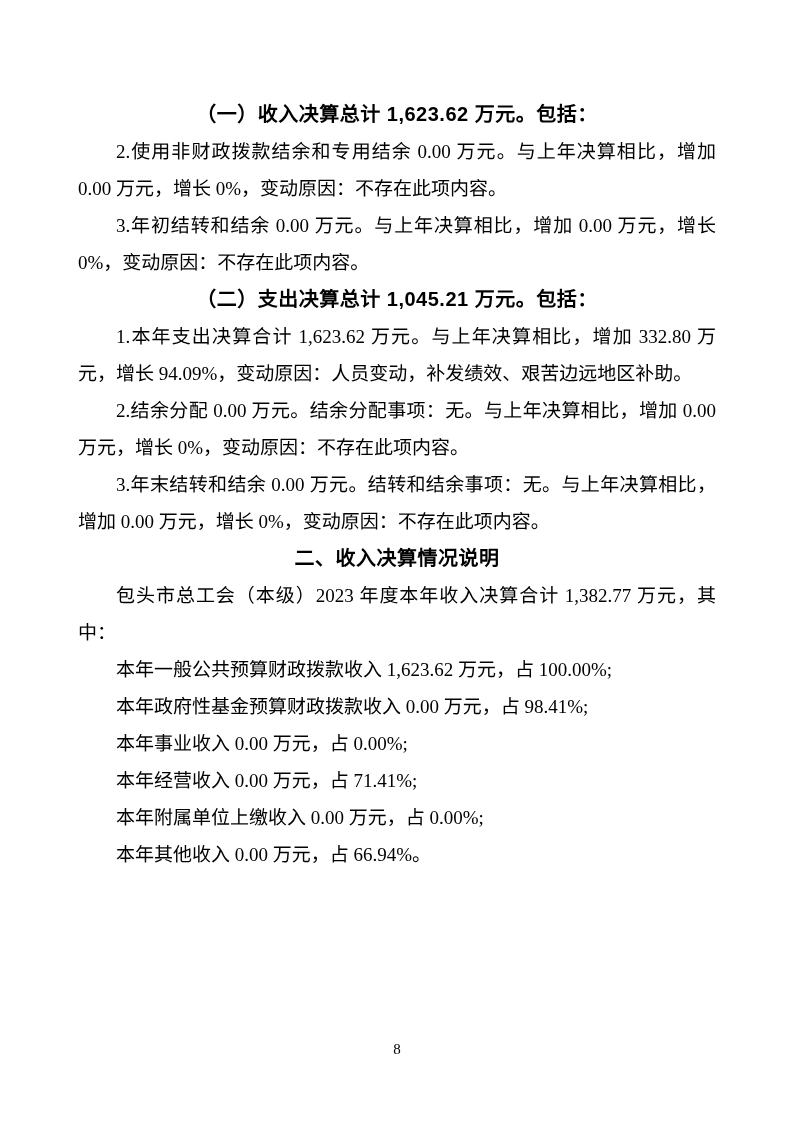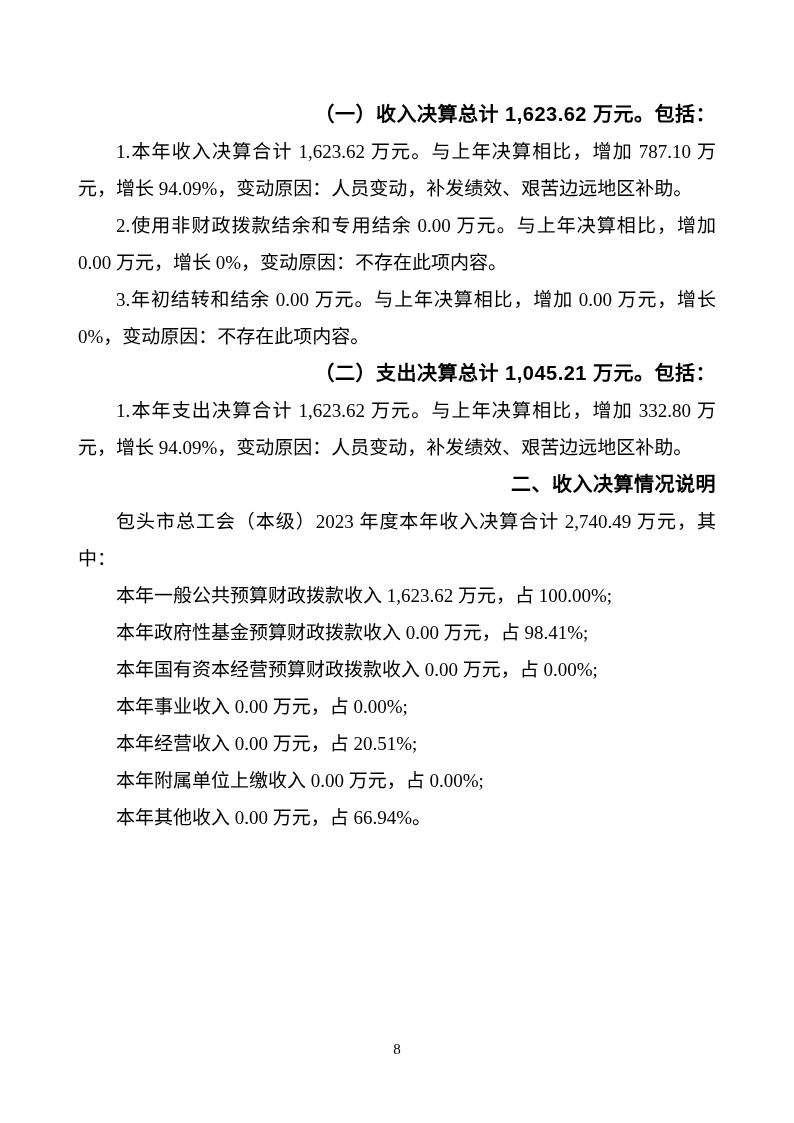--- a/index.html
+++ b/index.html
@@ -32,21 +32,21 @@
     line-height: 37px;
     text-align: justify;
     text-indent: 2em;
   }
   .h1, .h2 {
     font-family: "Liberation Sans", "DejaVu Sans", sans-serif;
     font-weight: 700;
     font-size: 20px;
     line-height: 37px;
     text-indent: 0;
-    text-align: right;
+    text-align: center;
     letter-spacing: 0.5px;
   }
   .page-footer {
     position: absolute;
     left: 0;
     top: 1040px;
     width: 794px;
     text-align: center;
   }
   .page-number {
@@ -54,31 +54,31 @@
     font-size: 15px;
     color: #000000;
   }
 </style>
 </head>
 <body>
 
 <div class="page">
   <main class="content" id="doc-content">
       <p class="h1">（一）收入决算总计 1,623.62 万元。包括：</p>
-      <p class="para">1.本年收入决算合计 1,623.62 万元。与上年决算相比，增加 787.10 万元，增长 94.09%，变动原因：人员变动，补发绩效、艰苦边远地区补助。</p>
       <p class="para">2.使用非财政拨款结余和专用结余 0.00 万元。与上年决算相比，增加 0.00 万元，增长 0%，变动原因：不存在此项内容。</p>
       <p class="para">3.年初结转和结余 0.00 万元。与上年决算相比，增加 0.00 万元，增长 0%，变动原因：不存在此项内容。</p>
       <p class="h1">（二）支出决算总计 1,045.21 万元。包括：</p>
       <p class="para">1.本年支出决算合计 1,623.62 万元。与上年决算相比，增加 332.80 万元，增长 94.09%，变动原因：人员变动，补发绩效、艰苦边远地区补助。</p>
+      <p class="para">2.结余分配 0.00 万元。结余分配事项：无。与上年决算相比，增加 0.00 万元，增长 0%，变动原因：不存在此项内容。</p>
+      <p class="para">3.年末结转和结余 0.00 万元。结转和结余事项：无。与上年决算相比，增加 0.00 万元，增长 0%，变动原因：不存在此项内容。</p>
       <p class="h2">二、收入决算情况说明</p>
-      <p class="para">包头市总工会（本级）2023 年度本年收入决算合计 2,740.49 万元，其中：</p>
+      <p class="para">包头市总工会（本级）2023 年度本年收入决算合计 1,382.77 万元，其中：</p>
       <p class="para">本年一般公共预算财政拨款收入 1,623.62 万元，占 100.00%;</p>
       <p class="para">本年政府性基金预算财政拨款收入 0.00 万元，占 98.41%;</p>
-      <p class="para">本年国有资本经营预算财政拨款收入 0.00 万元，占 0.00%;</p>
       <p class="para">本年事业收入 0.00 万元，占 0.00%;</p>
-      <p class="para">本年经营收入 0.00 万元，占 20.51%;</p>
+      <p class="para">本年经营收入 0.00 万元，占 71.41%;</p>
       <p class="para">本年附属单位上缴收入 0.00 万元，占 0.00%;</p>
       <p class="para">本年其他收入 0.00 万元，占 66.94%。</p>
     </main>
   <footer class="page-footer">
     <span class="page-number">8</span>
   </footer>
 </div>
 
 </body></html>

